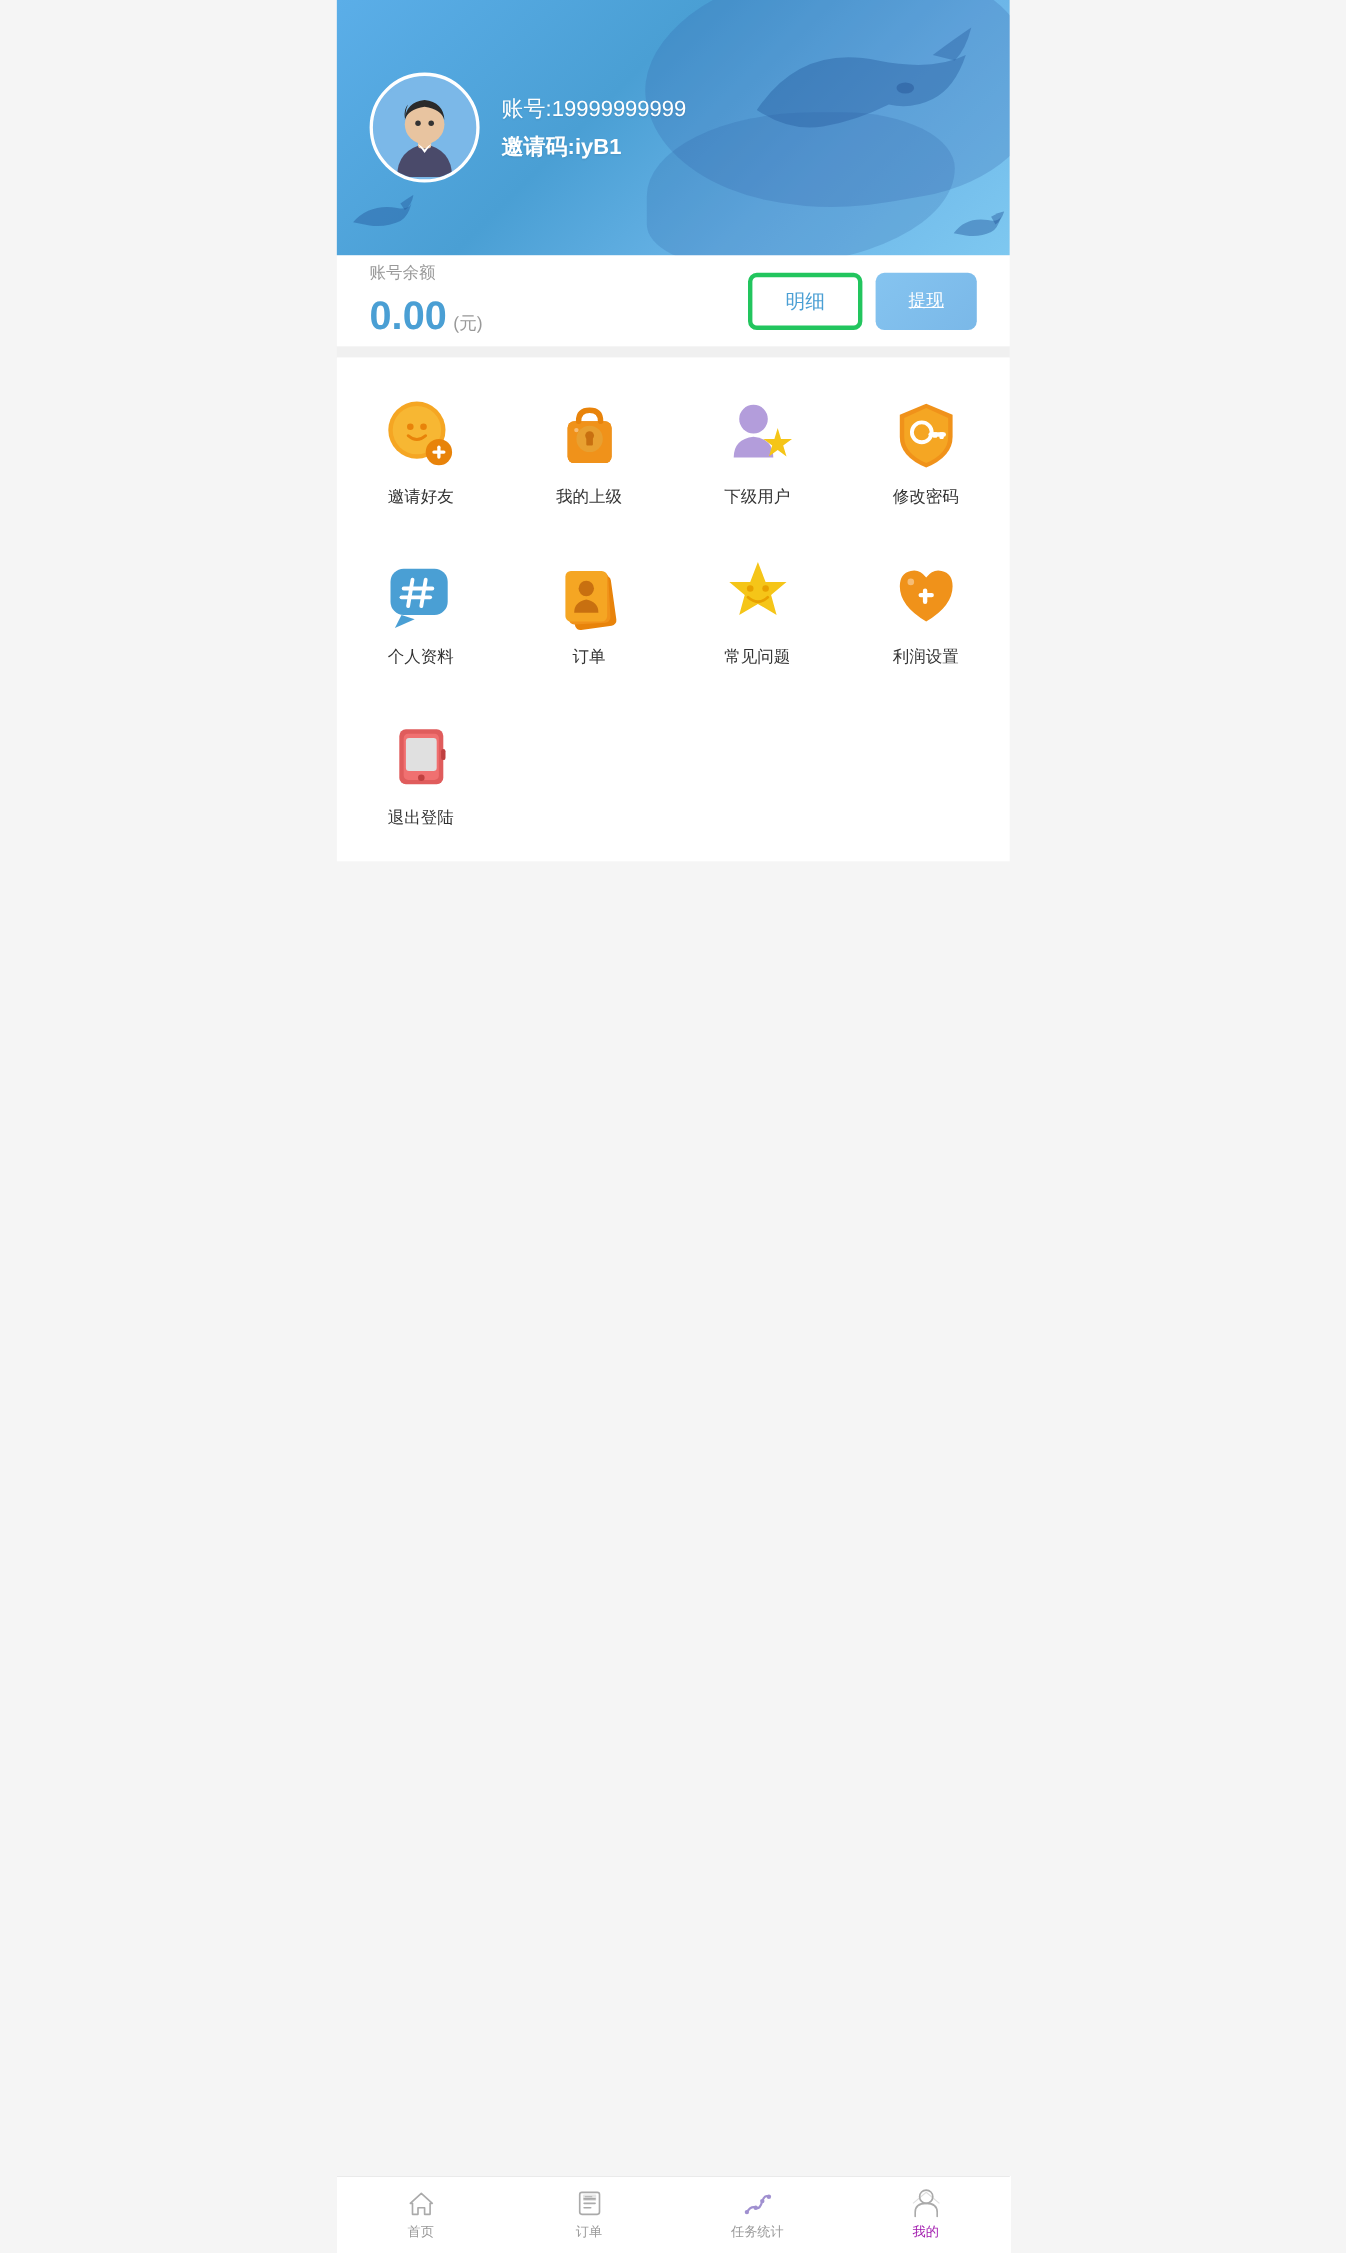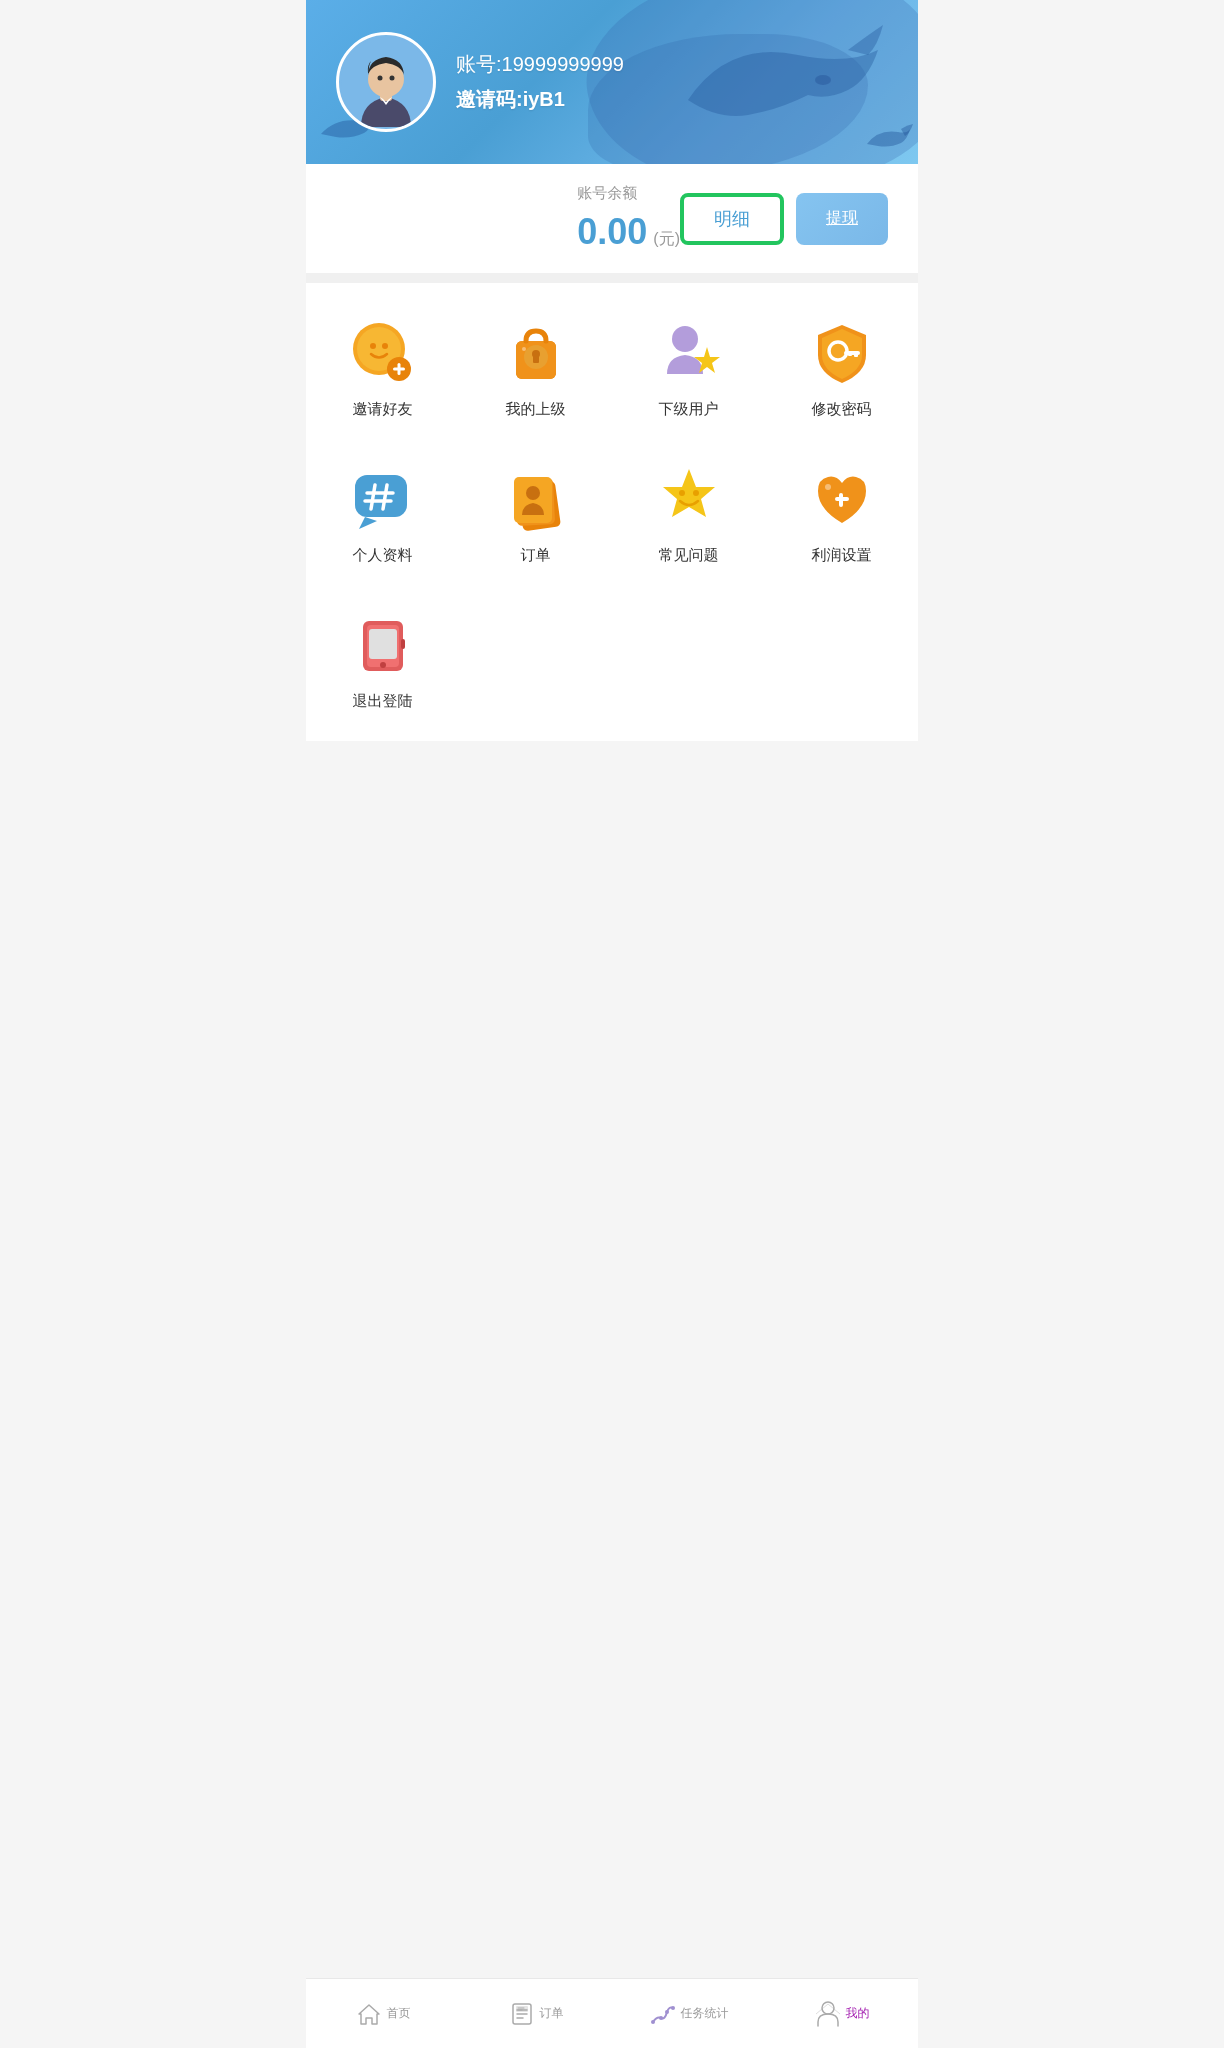--- a/index.html
+++ b/index.html
@@ -8,21 +8,21 @@
       font-family: -apple-system, BlinkMacSystemFont, "PingFang SC", "Helvetica Neue", sans-serif;
       background: #f5f5f5;
       max-width: 612px;
       margin: 0 auto;
       min-height: 1024px;
     }
 
     
     .header-banner {
       background: linear-gradient(135deg, #5baee8 0%, #4a9fd4 40%, #6bb5e8 70%, #7ec8f0 100%);
-      height: 164px;
+      height: 232px;
       position: relative;
       overflow: hidden;
       display: flex;
       align-items: center;
       padding: 20px 30px;
     }
     .header-banner::before {
       content: '';
       position: absolute;
       right: -20px;
@@ -95,24 +95,24 @@
     .user-invite {
       color: white;
       font-size: 20px;
       text-shadow: 0 1px 2px rgba(0,0,0,0.1);
       font-weight: bold;
     }
 
     
     .balance-section {
       background: white;
-      padding: 20px 30px;
-      display: flex;
-      align-items: center;
-      justify-content: flex-end;
+      padding: 7px 30px;
+      display: flex;
+      align-items: center;
+      justify-content: space-between;
     }
     .balance-left {}
     .balance-label {
       color: #999;
       font-size: 15px;
       margin-bottom: 8px;
     }
     .balance-amount {
       display: flex;
       align-items: baseline;
@@ -197,21 +197,21 @@
       width: 100%;
       max-width: 612px;
       background: white;
       border-top: 1px solid #e8e8e8;
       display: flex;
       height: 70px;
     }
     .nav-item {
       flex: 1;
       display: flex;
-      flex-direction: row;
+      flex-direction: column;
       align-items: center;
       justify-content: center;
       gap: 4px;
       cursor: pointer;
     }
     .nav-icon {
       width: 28px;
       height: 28px;
       display: flex;
       align-items: center;

